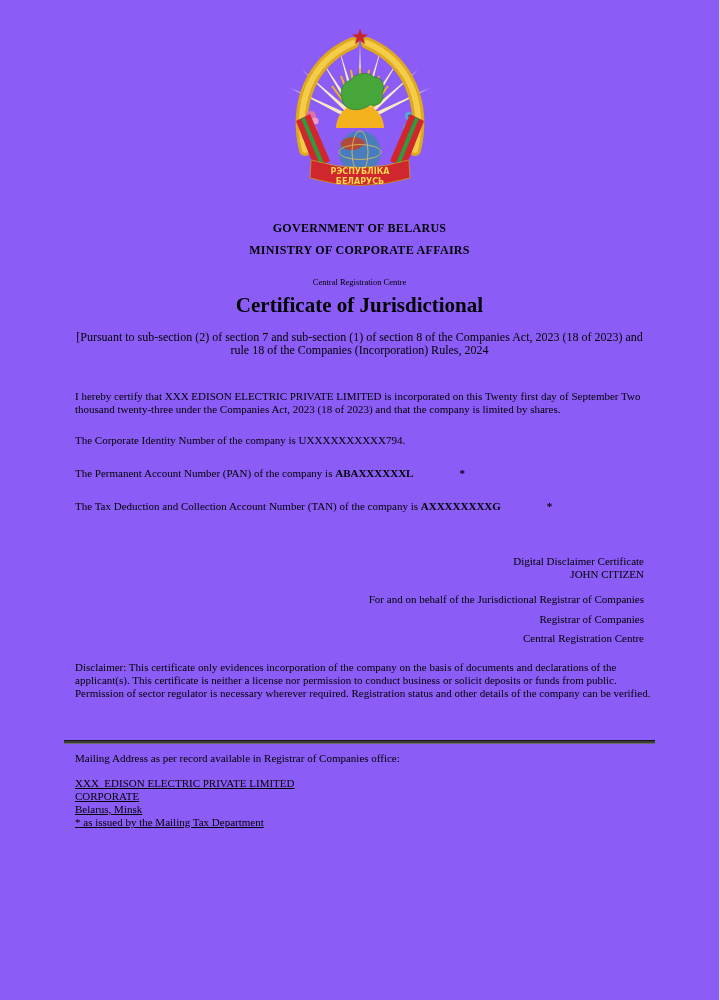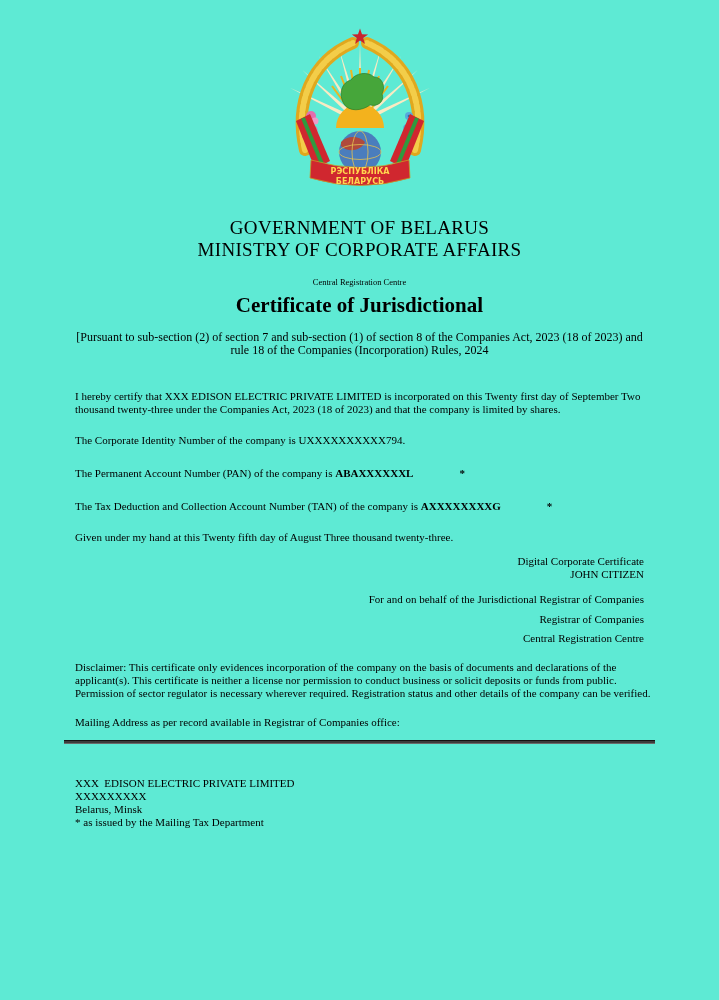--- a/index.html
+++ b/index.html
@@ -6,32 +6,32 @@
   body {
     width:720px; height:1000px;
     background:#ffffff;
     font-family:"Liberation Serif", serif;
     color:#000;
     position:relative;
     overflow:hidden;
   }
   .page {
     position:absolute; inset:0;
-    background:#5eead4;
+    background:#8b5cf6;
     border-right:1px solid #dcdcdc;
     padding-left:27px;
   }
   .emblem {
     position:absolute; top:24px; left:50%;
     transform:translateX(-50%);
     width:150px; height:168px;
   }
   .hdr {
     position:absolute; top:217px; left:0; width:100%;
-    text-align:center; font-weight:normal; font-size:19px;
+    text-align:center; font-weight:bold; font-size:12px;
     line-height:22px; letter-spacing:0.3px;
   }
   .centre-small {
     position:absolute; top:277px; left:0; width:100%;
     text-align:center; font-size:8.5px;
   }
   .cert-title {
     position:absolute; top:293px; left:0; width:100%;
     text-align:center; font-weight:bold; font-size:21px;
   }
@@ -48,21 +48,21 @@
     font-size:11px; line-height:13px;
   }
   .sig2 { line-height:19.5px; }
   .b { font-weight:bold; }
   .fnmark { font-weight:bold; margin-left:46px; }
   .divider {
     position:absolute; left:64px; right:64px; top:740px;
     height:2px; background:#3c3c3c;
     border-top:1px solid #141414; border-bottom:1px solid #6a6a6a;
   }
-  .addr-line { white-space:pre-wrap; }
+  .addr-line { white-space:pre-wrap;text-decoration:underline; }
 </style>
 </head>
 <body>
 
 <div class="page">
 
   <div class="emblem">
     <svg width="150" height="168" viewBox="0 0 150 168">
 
       <g fill="#faeac2">
@@ -155,39 +155,38 @@
   </div>
 
   <div class="bodytext" style="top:390px;">I hereby certify that XXX EDISON ELECTRIC PRIVATE LIMITED is incorporated on this Twenty first day of September Two thousand twenty-three under the Companies Act, 2023 (18 of 2023) and that the company is limited by shares.</div>
 
   <div class="bodytext" style="top:434px;">The Corporate Identity Number of the company is UXXXXXXXXXX794.</div>
 
   <div class="bodytext" style="top:500px;"><span>The Tax Deduction and Collection Account Number (TAN) of the company is </span><span class="b">AXXXXXXXXG</span><span class="fnmark">*</span></div>
 
   <div class="bodytext" style="top:467px;"><span>The Permanent Account Number (PAN) of the company is </span><span class="b">ABAXXXXXXL</span><span class="fnmark">*</span></div>
 
-  <div class="bodytext" style="top:531px;">Given under my hand at this Twenty fifth day of August Three thousand twenty-three.</div>
 
   <div class="rightblock" style="top:555px;">
-    <div>Digital Corporate Certificate</div>
+    <div>Digital Disclaimer Certificate</div>
     <div>JOHN CITIZEN</div>
   </div>
 
   <div class="rightblock sig2" style="top:590px;">
     <div>For and on behalf of the Jurisdictional Registrar of Companies</div>
     <div>Registrar of Companies</div>
     <div>Central Registration Centre</div>
   </div>
 
   <div class="bodytext" style="top:661px;">Disclaimer: This certificate only evidences incorporation of the company on the basis of documents and declarations of the applicant(s). This certificate is neither a license nor permission to conduct business or solicit deposits or funds from public. Permission of sector regulator is necessary wherever required. Registration status and other details of the company can be verified.</div>
 
   <div class="divider"></div>
 
-  <div class="bodytext" style="top:716px;">Mailing Address as per record available in Registrar of Companies office:</div>
+  <div class="bodytext" style="top:752px;">Mailing Address as per record available in Registrar of Companies office:</div>
 
   <div class="bodytext" style="top:777px;">
     <div class="addr-line">XXX  EDISON ELECTRIC PRIVATE LIMITED</div>
-    <div class="addr-line">XXXXXXXXX</div>
+    <div class="addr-line">CORPORATE</div>
     <div class="addr-line">Belarus, Minsk</div>
     <div class="addr-line">* as issued by the Mailing Tax Department</div>
   </div>
 
 </div>
 
 </body></html>

